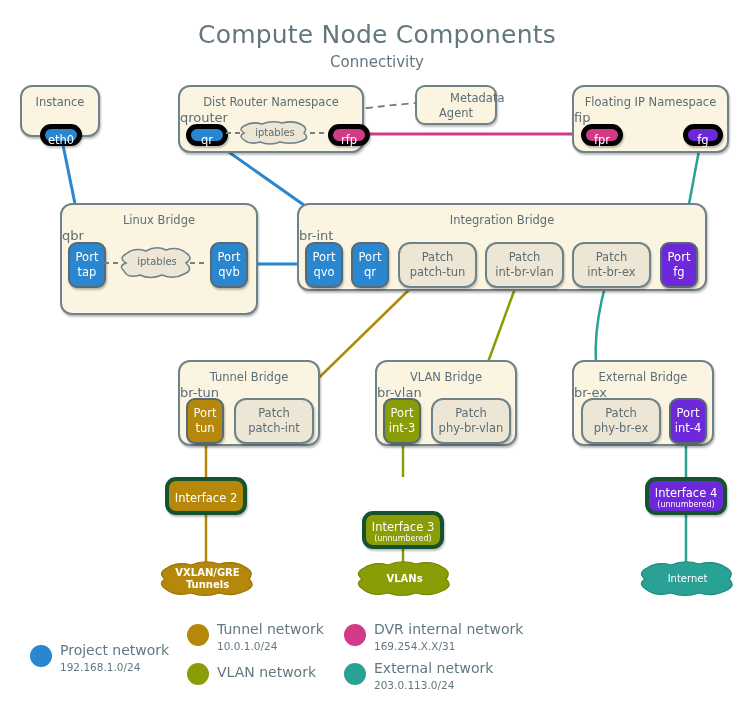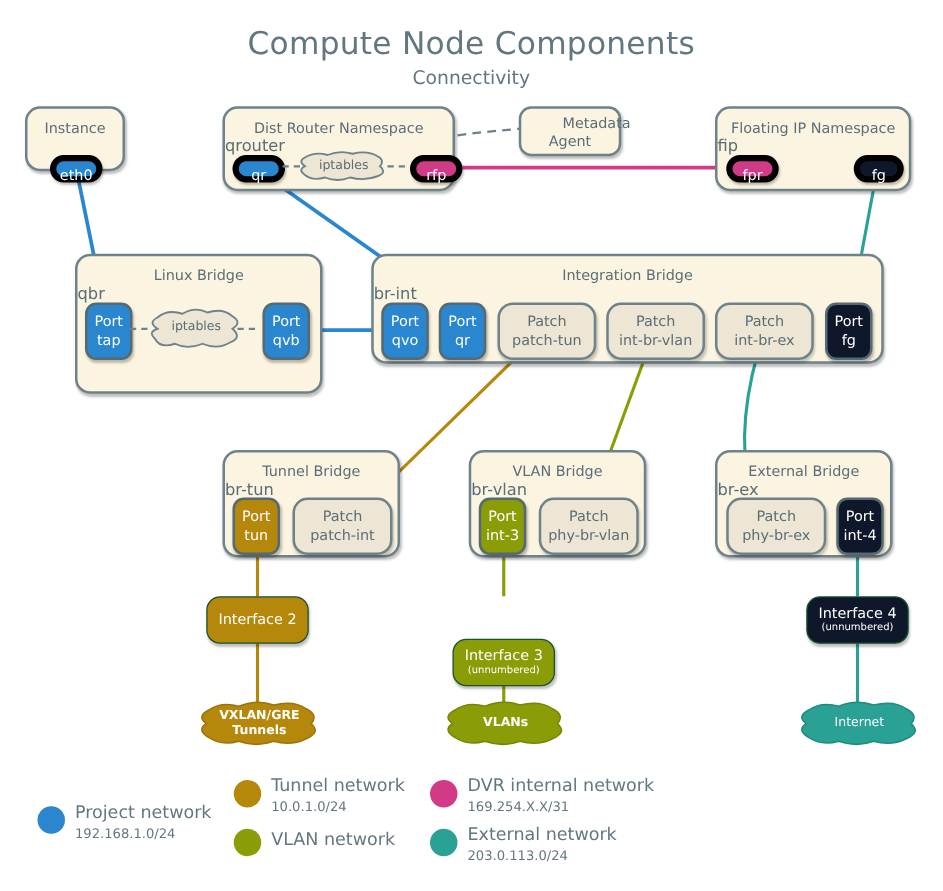--- a/index.html
+++ b/index.html
@@ -17,27 +17,27 @@
   .pill { position:absolute; height:22px; border-radius:11px; color:#fff; font-size:11.5px;
           text-align:center; line-height:22px; border:5px solid #000000; box-sizing:border-box;
           box-shadow:1px 2px 2px rgba(0,0,0,0.25); }
   .port { position:absolute; width:38px; height:46px; border-radius:9px; color:#fff; font-size:11.5px;
           text-align:center; border:2px solid #556a72; box-sizing:border-box; line-height:15px;
           padding-top:6px; box-shadow:1px 2px 2px rgba(0,0,0,0.25); }
   .patch { position:absolute; height:46px; border-radius:12px; background:#ede6d4; color:#5b6e76;
            font-size:11.5px; text-align:center; border:2px solid #6e828a; box-sizing:border-box;
            line-height:15px; padding-top:6px; box-shadow:1px 2px 2px rgba(0,0,0,0.2); }
   .iface { position:absolute; width:82px; height:38px; border-radius:11px; color:#fff; text-align:center;
-           border:1px solid #14532d; box-sizing:border-box; box-shadow:1px 2px 2px rgba(0,0,0,0.25); }
+           border:4px solid #14532d; box-sizing:border-box; box-shadow:1px 2px 2px rgba(0,0,0,0.25); }
   .iface .l1 { font-size:11.5px; display:block; }
   .iface .l2 { font-size:8px; display:block; line-height:9px; }
   .cloudlabel { position:absolute; text-align:center; color:#fff; font-size:10px; font-weight:bold; line-height:12px; }
   .ipt { position:absolute; font-size:10px; color:#5b6e76; text-align:center; }
   .blue { background:#2a86cf; } .olive{ background:#8a9c06; } .gold{ background:#b5870a; }
-  .pink{ background:#d13a87; } .teal{ background:#0f172a; }
+  .pink{ background:#d13a87; } .teal{ background:#6d28d9; }
   .legend-item { position:absolute; }
   .legend-dot { position:absolute; width:22px; height:22px; border-radius:50%; }
   .legend-label { position:absolute; left:30px; top:-3px; font-size:14px; color:#627780; white-space:nowrap; }
   .legend-sub { position:absolute; left:30px; top:16px; font-size:10.5px; color:#627780; white-space:nowrap; }
 </style>
 </head>
 <body>
 
 <div class="title">Compute Node Components</div>
 <div class="subtitle">Connectivity</div>

